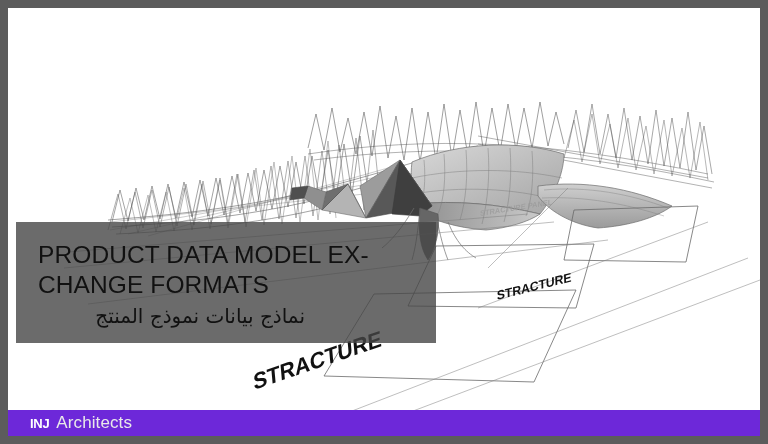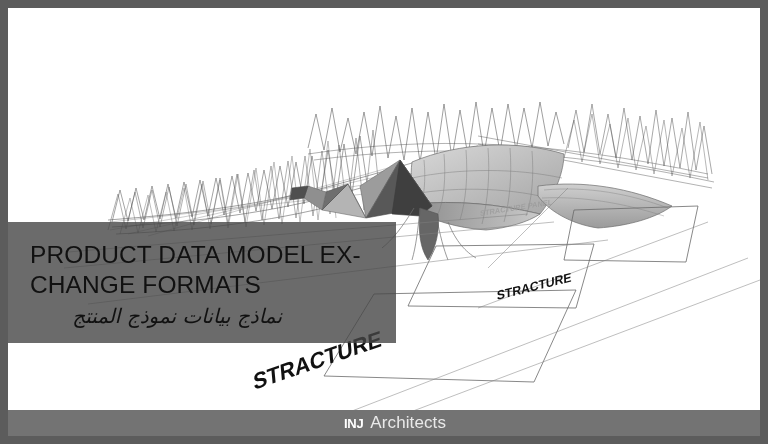--- a/index.html
+++ b/index.html
@@ -42,27 +42,27 @@
   }
   #artwork svg {
     display: block;
     width: 752px;
     height: 420px;
   }
 
   
   #title-overlay {
     position: absolute;
-    left: 0;
+    left: 8px;
     top: 214px;
-    width: 388px;
+    width: 420px;
     height: 121px;
     background: rgba(70, 70, 70, 0.80);
     box-sizing: border-box;
-    padding: 18px 4px 0 22px;
+    padding: 18px 21px 0 22px;
   }
   #title-main {
     color: #111111;
     font-size: 24.5px;
     line-height: 1.22;
     letter-spacing: 0.1px;
     font-weight: 400;
     margin: 0;
     white-space: pre-line;
     font-family: "Liberation Sans", sans-serif;
@@ -70,36 +70,34 @@
   #title-arabic {
     color: #111111;
     font-size: 20px;
     line-height: 1.35;
     margin: 3px 0 0 0;
     direction: rtl;
     text-align: right;
     padding-right: 110px;
     font-family: "DejaVu Sans", sans-serif;
     font-weight: 400;
-    font-style: italic;
   }
 
   
   #footer-bar {
     position: absolute;
     left: 8px;
     bottom: 8px;
     width: 752px;
     height: 26px;
-    background: #737373;
+    background: #6d28d9;
     display: flex;
     align-items: center;
     padding-left: 22px;
     box-sizing: border-box;
-    justify-content: center;
   }
   #footer-logo-mark {
     color: #ffffff;
     font-size: 13px;
     font-weight: 700;
     letter-spacing: -0.3px;
     font-family: "Liberation Sans", sans-serif;
   }
   #footer-logo-word {
     color: #e9e9e9;

